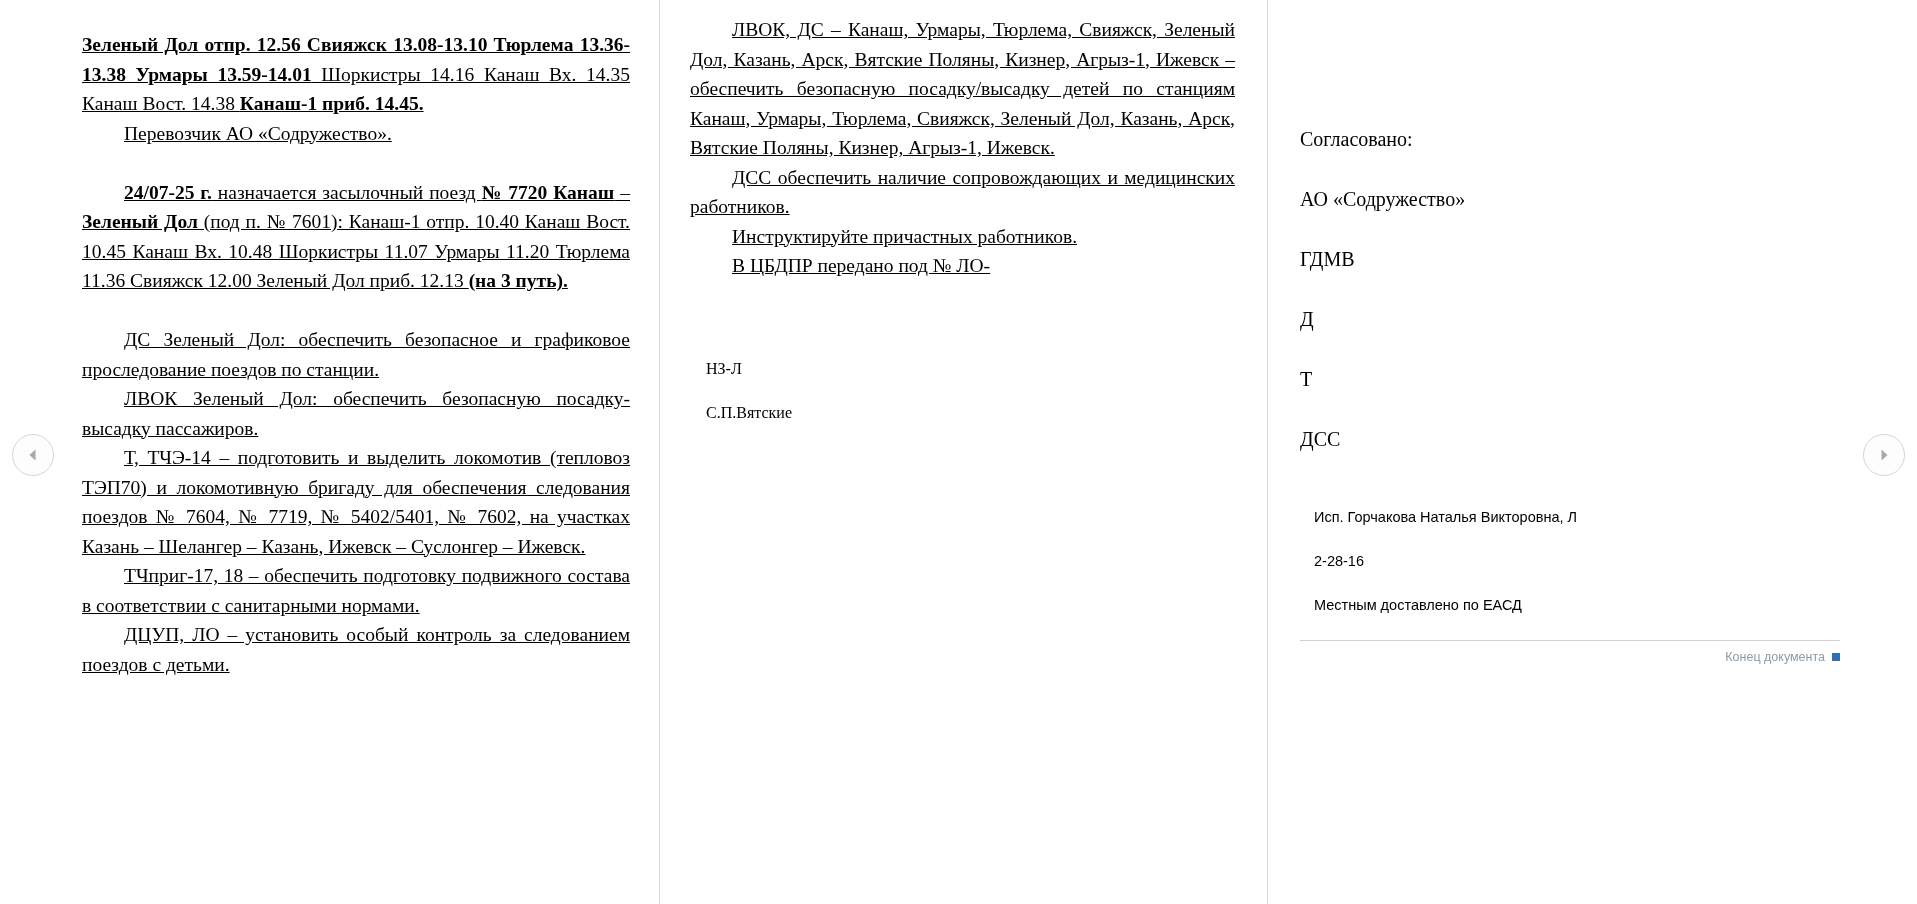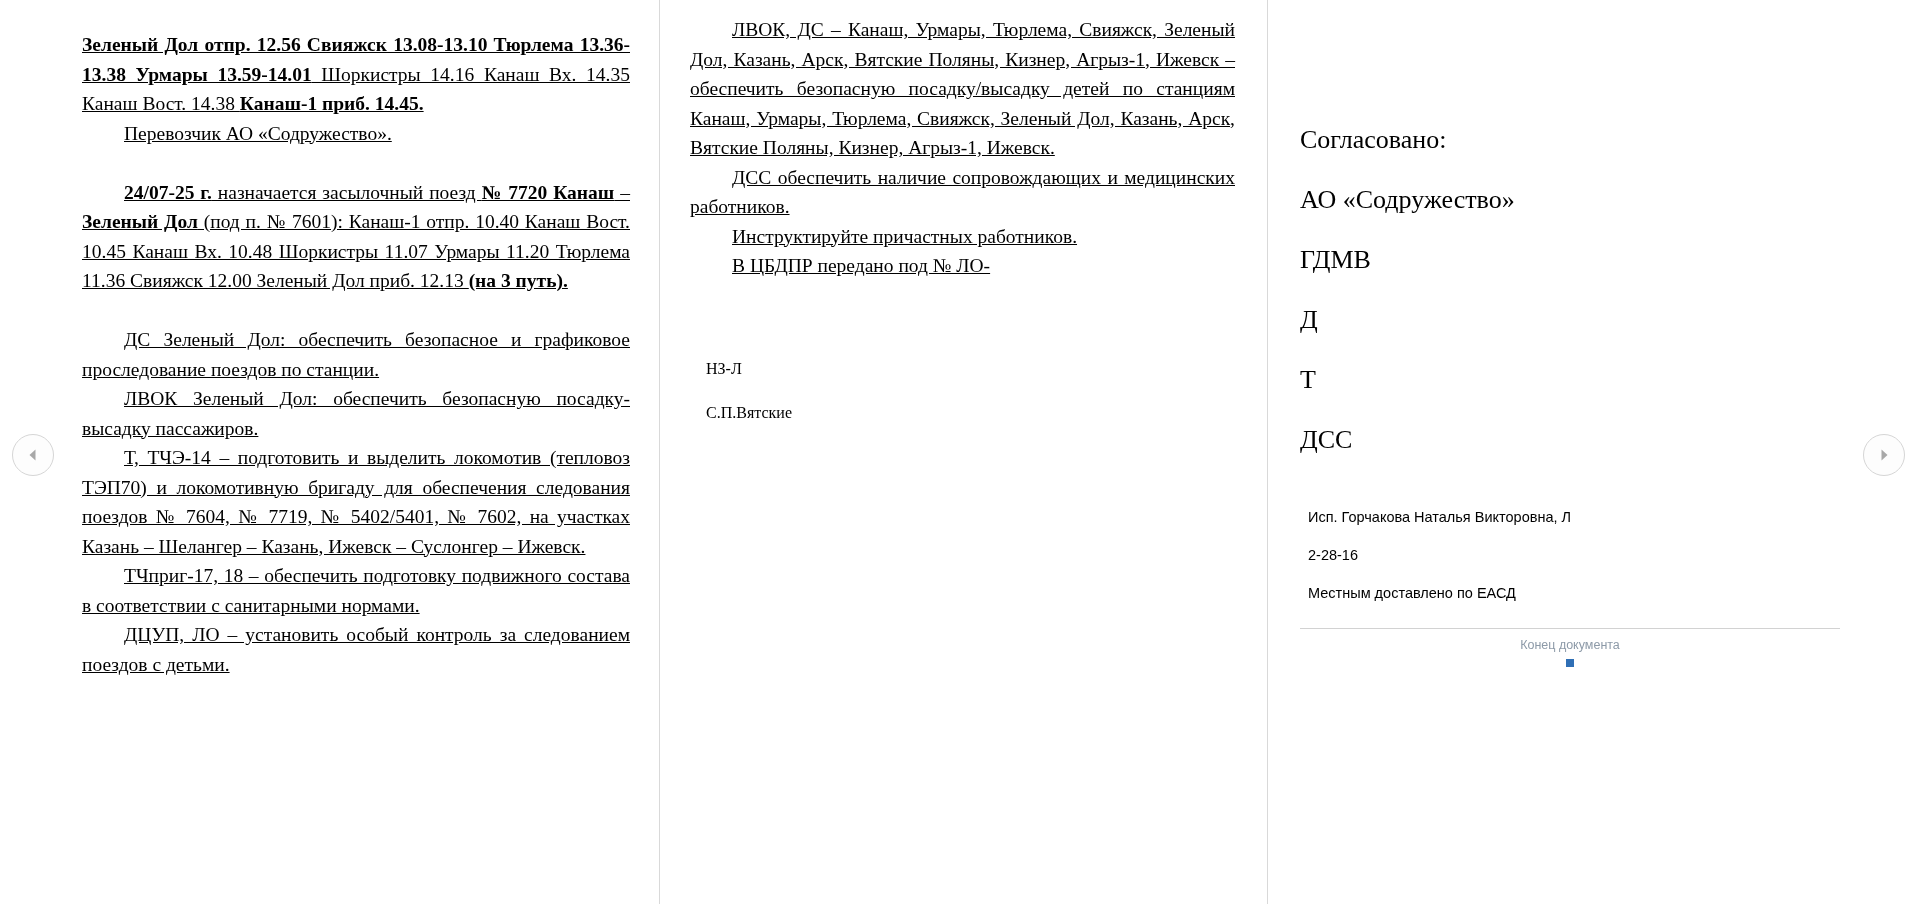--- a/index.html
+++ b/index.html
@@ -70,32 +70,32 @@
     margin: 0;
     hyphens: none;
     text-decoration: underline;
   }
   .indent { text-indent: 42px; }
   .b { font-weight: bold; }
   .spacer-line { height: 29.5px; }
 
   
   .approve-item {
-    font-size: 26px;
+    font-size: 20px;
     line-height: 29px;
     margin: 0 0 31px 0;
   }
   .approve-head { margin-bottom: 31px; }
 
   .meta {
     font-family: "Liberation Sans", sans-serif;
     font-size: 14.5px;
     line-height: 30px;
     color: #000000;
-    margin: 8px;
+    margin: 14px;
   }
   .meta-block { margin-top: 48px; }
 
   .hr {
     margin-top: 20px;
     width: 540px;
     height: 1px;
     background: #d2d2d2;
   }
 
@@ -103,21 +103,20 @@
     margin-top: 9px;
     width: 540px;
     text-align: right;
     font-family: "Liberation Sans", sans-serif;
     font-size: 12.5px;
     color: #8d9aa8;
     display: flex;
     align-items: center;
     justify-content: flex-end;
     gap: 7px;
-    flex-direction: column;
   }
   .doc-end .sq {
     display: inline-block;
     width: 8px;
     height: 8px;
     background: #2f6fb5;
   }
 
   .sig-line { font-size: 16px; line-height: 28px; margin: 16px; }
   .sig-block { margin-top: 74px; }

